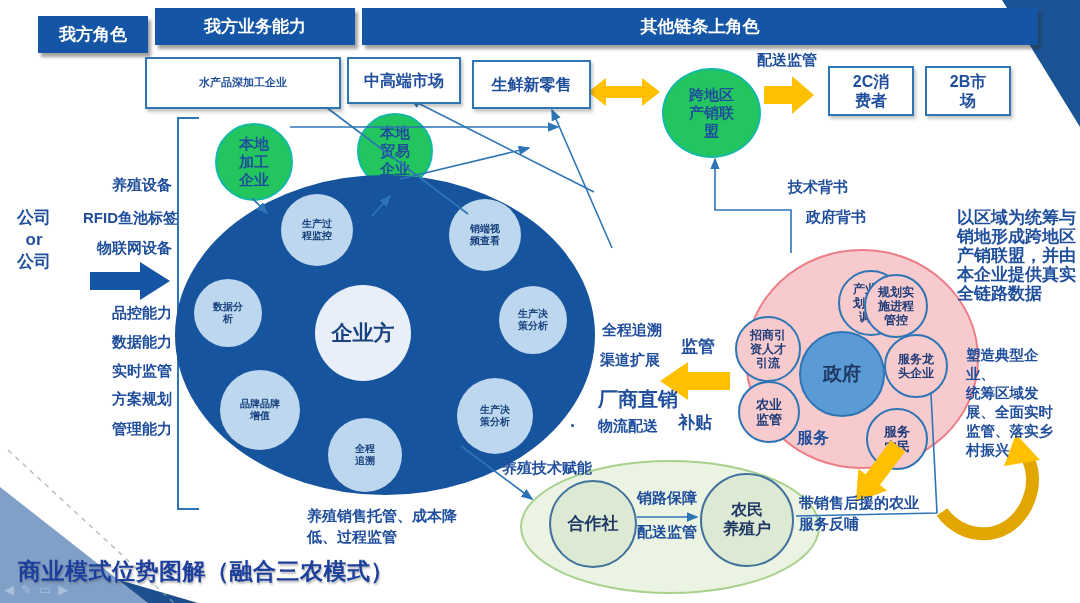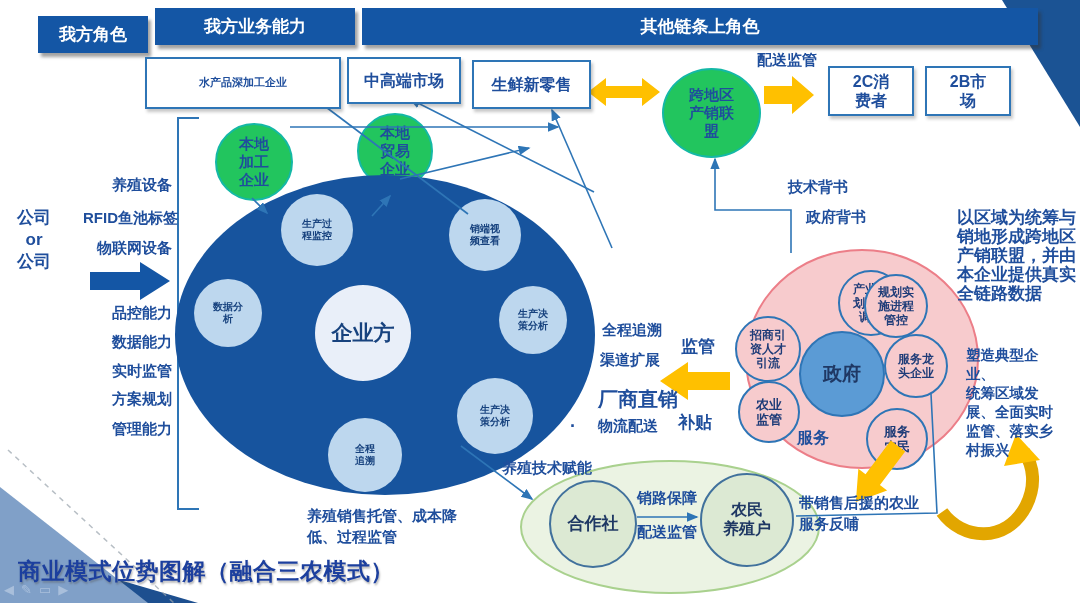--- a/index.html
+++ b/index.html
@@ -84,20 +84,22 @@
 企业</div>
   <div class="ellipse" style="left:175px;top:175px;width:420px;height:320px;background:#17549E;"></div>
   <div class="circ lblue" style="left:281px;top:194px;width:72px;height:72px;">生产过
 程监控</div>
   <div class="circ lblue" style="left:449px;top:199px;width:72px;height:72px;">销端视
 频查看</div>
   <div class="circ lblue" style="left:194px;top:279px;width:68px;height:68px;">数据分
 析</div>
   <div class="circ lblue" style="left:499px;top:286px;width:68px;height:68px;">生产决
 策分析</div>
+  <div class="circ lblue" style="left:220px;top:370px;width:80px;height:80px;">品牌品牌
+增值</div>
   <div class="circ lblue" style="left:457px;top:378px;width:76px;height:76px;">生产决
 策分析</div>
   <div class="circ lblue" style="left:328px;top:418px;width:74px;height:74px;">全程
 追溯</div>
   <div class="circ core" style="left:315px;top:285px;width:96px;height:96px;">企业方</div>
 
   <div class="lbl" style="left:602px;top:320px;font-size:15px;">全程追溯</div>
   <div class="lbl" style="left:600px;top:350px;font-size:15px;">渠道扩展</div>
   <div class="lbl" style="left:598px;top:386px;font-size:20px;">厂商直销</div>
   <div class="lbl" style="left:598px;top:416px;font-size:15px;">物流配送</div>

